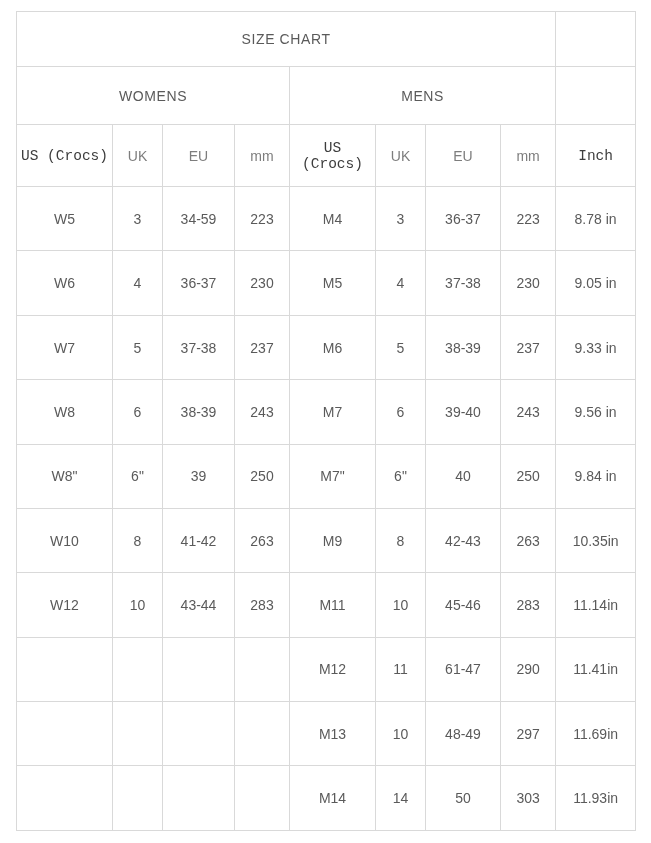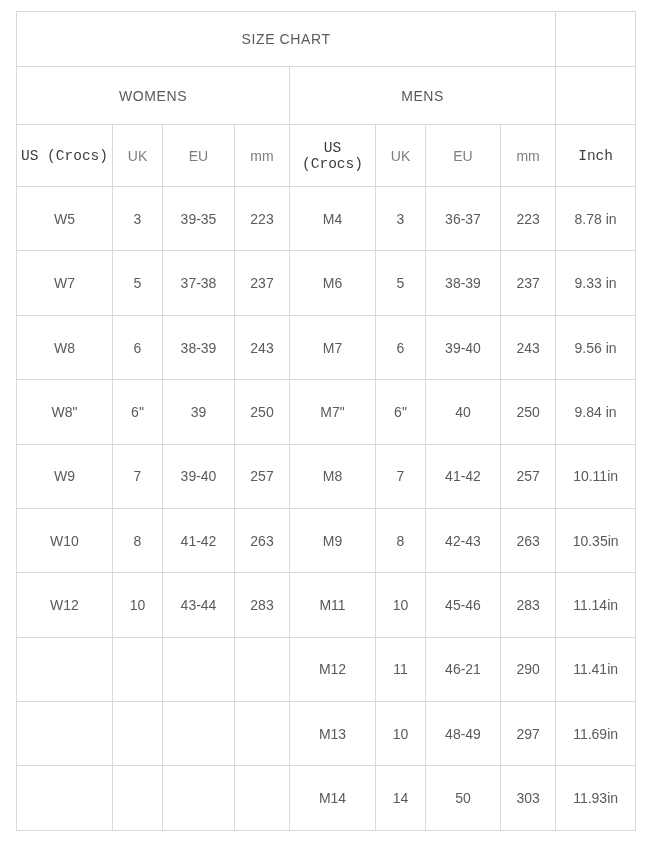--- a/index.html
+++ b/index.html
@@ -110,27 +110,38 @@
         <td class="head-cell strong">US (Crocs)</td>
         <td class="head-cell muted">UK</td>
         <td class="head-cell muted">EU</td>
         <td class="head-cell muted">mm</td>
         <td class="head-cell strong">Inch</td>
       </tr>
 
       <tr class="data-row">
         <td>W5</td>
         <td>3</td>
-        <td>39-35</td>
+        <td>34-59</td>
         <td>223</td>
         <td>M4</td>
         <td>3</td>
         <td>36-37</td>
         <td>223</td>
         <td>8.78 in</td>
+      </tr>
+      <tr class="data-row">
+        <td>W6</td>
+        <td>4</td>
+        <td>36-37</td>
+        <td>230</td>
+        <td>M5</td>
+        <td>4</td>
+        <td>37-38</td>
+        <td>230</td>
+        <td>9.05 in</td>
       </tr>
       <tr class="data-row">
         <td>W7</td>
         <td>5</td>
         <td>37-38</td>
         <td>237</td>
         <td>M6</td>
         <td>5</td>
         <td>38-39</td>
         <td>237</td>
@@ -152,31 +163,20 @@
         <td>6"</td>
         <td>39</td>
         <td>250</td>
         <td>M7"</td>
         <td>6"</td>
         <td>40</td>
         <td>250</td>
         <td>9.84 in</td>
       </tr>
       <tr class="data-row">
-        <td>W9</td>
-        <td>7</td>
-        <td>39-40</td>
-        <td>257</td>
-        <td>M8</td>
-        <td>7</td>
-        <td>41-42</td>
-        <td>257</td>
-        <td>10.11in</td>
-      </tr>
-      <tr class="data-row">
         <td>W10</td>
         <td>8</td>
         <td>41-42</td>
         <td>263</td>
         <td>M9</td>
         <td>8</td>
         <td>42-43</td>
         <td>263</td>
         <td>10.35in</td>
       </tr>
@@ -191,21 +191,21 @@
         <td>283</td>
         <td>11.14in</td>
       </tr>
       <tr class="data-row">
         <td></td>
         <td></td>
         <td></td>
         <td></td>
         <td>M12</td>
         <td>11</td>
-        <td>46-21</td>
+        <td>61-47</td>
         <td>290</td>
         <td>11.41in</td>
       </tr>
       <tr class="data-row">
         <td></td>
         <td></td>
         <td></td>
         <td></td>
         <td>M13</td>
         <td>10</td>

